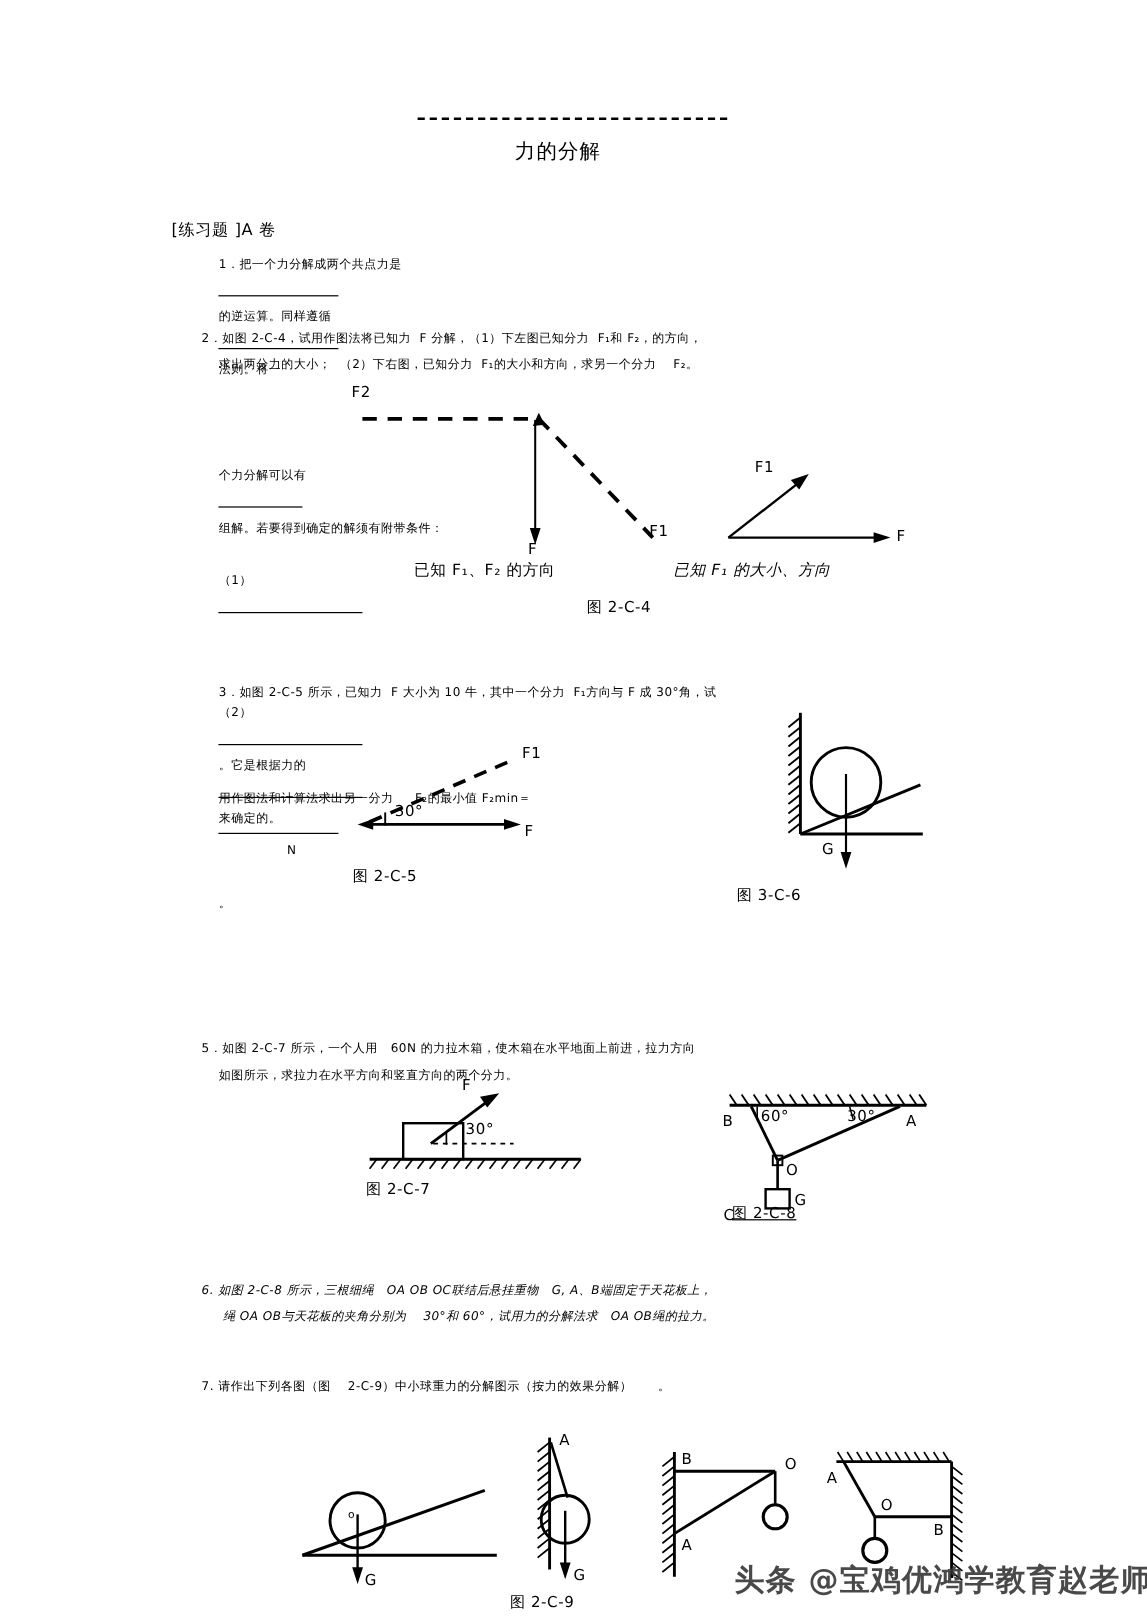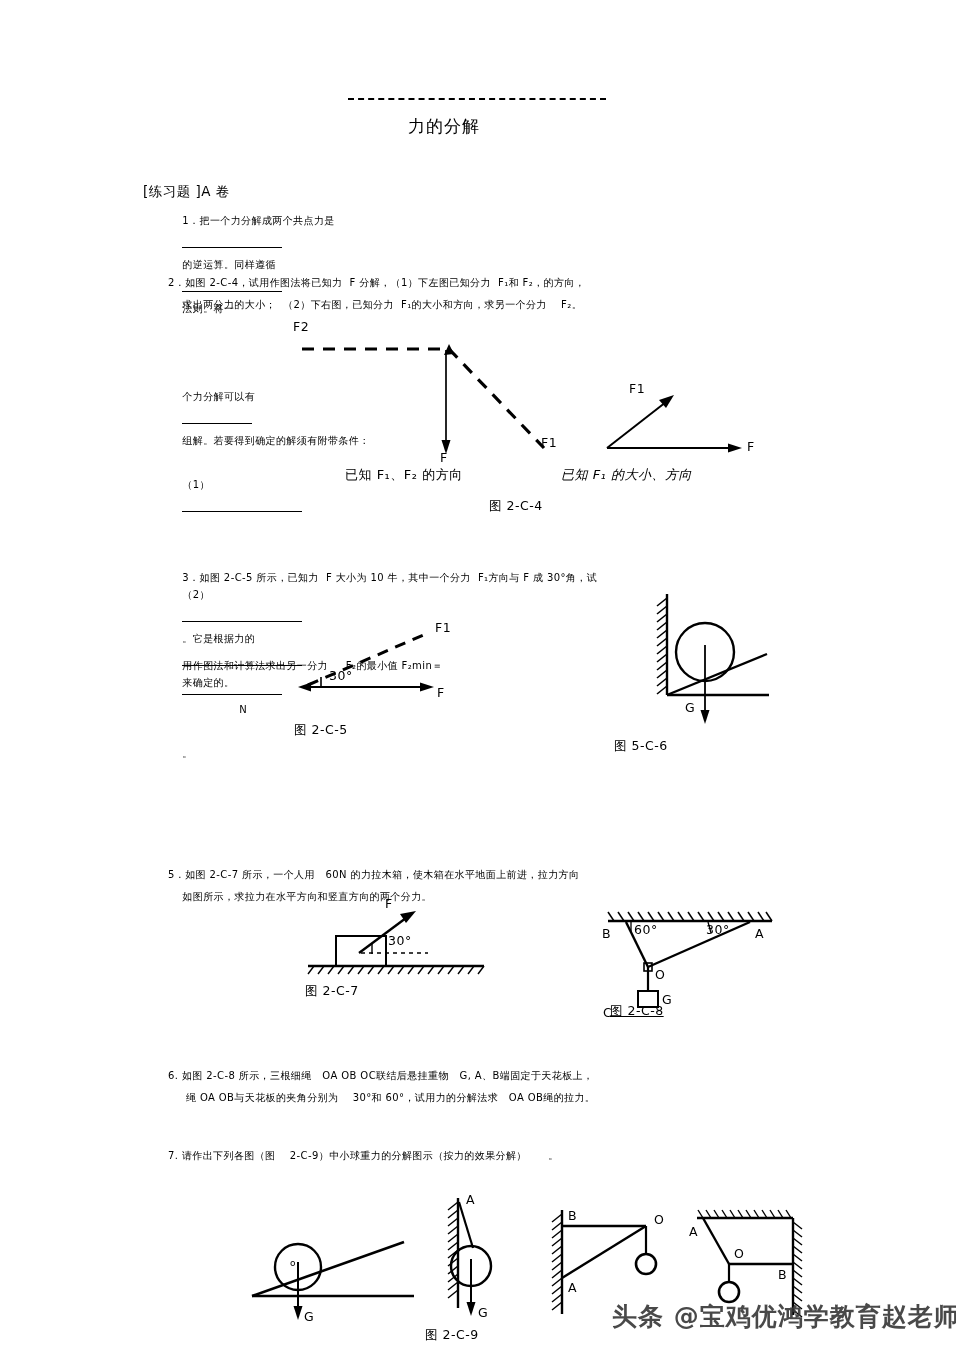--- a/index.html
+++ b/index.html
@@ -29,20 +29,21 @@
     height: 0;
   }
   .doc-title {
     position: absolute;
     left: 0;
     top: 115px;
     width: 888px;
     text-align: center;
     font-size: 17px;
     letter-spacing: 1px;
+    padding-left: 21px;
   }
 
   
   .section-label {
     position: absolute;
     left: 143px;
     top: 183px;
     font-size: 13.5px;
     letter-spacing: 0.5px;
   }
@@ -51,21 +52,21 @@
     font-size: 10px;
     line-height: 22px;
     letter-spacing: 0.4px;
     white-space: pre-wrap;
   }
   .q1  { left: 168px; top: 188px; width: 700px; }
   .q2  { left: 168px; top: 272px; width: 700px; }
   .q3  { left: 168px; top: 545px; width: 700px; }
   .q4  { left: 168px; top: 770px; width: 720px; }
   .q5  { left: 168px; top: 864px; width: 720px; }
-  .q6  { left: 168px; top: 1065px; width: 730px; }
+  .q6  { left: 168px; top: 1065px; width: 730px; font-style: italic; }
   .q7  { left: 168px; top: 1145px; width: 730px; }
   .blank-m  { display:inline-block; border-bottom:1px solid #000; width:70px; height:14px; vertical-align:-2px;}
   .blank-l  { display:inline-block; border-bottom:1px solid #000; width:100px; height:14px; vertical-align:-2px;}
   .blank-xl { display:inline-block; border-bottom:1px solid #000; width:120px; height:14px; vertical-align:-2px;}
 
   
   .fig { position: absolute; margin-left: 44px; }
   .fig svg { display: block; overflow: visible; }
   .cap {
     position: absolute;
@@ -213,21 +214,21 @@
 
       <line x1="18" y1="103" x2="118" y2="62" stroke="#000" stroke-width="2.4"></line>
 
       <circle cx="56" cy="60" r="29" fill="none" stroke="#000" stroke-width="2.4"></circle>
 
       <line x1="56" y1="53" x2="56" y2="122" stroke="#000" stroke-width="1.8"></line>
       <polygon points="56,132 51.5,118 60.5,118" fill="#000"></polygon>
     </svg>
     <div class="cap" style="left:36px; top:108px;">G</div>
   </div>
-  <div class="cap" style="left:614px; top:738px;">图 5-C-6</div>
+  <div class="cap" style="left:614px; top:738px;">图 3-C-6</div>
 
 
   <div class="q q5">5．如图 2-C-7 所示，一个人用   60N 的力拉木箱，使木箱在水平地面上前进，拉力方向
     如图所示，求拉力在水平方向和竖直方向的两个分力。</div>
 
   <div class="fig" style="left:262px; top:900px;">
     <svg width="190" height="78" viewBox="0 0 190 78">
 
       <line x1="2" y1="66" x2="178" y2="66" stroke="#000" stroke-width="2.6"></line>
       <g stroke="#000" stroke-width="1.4">

